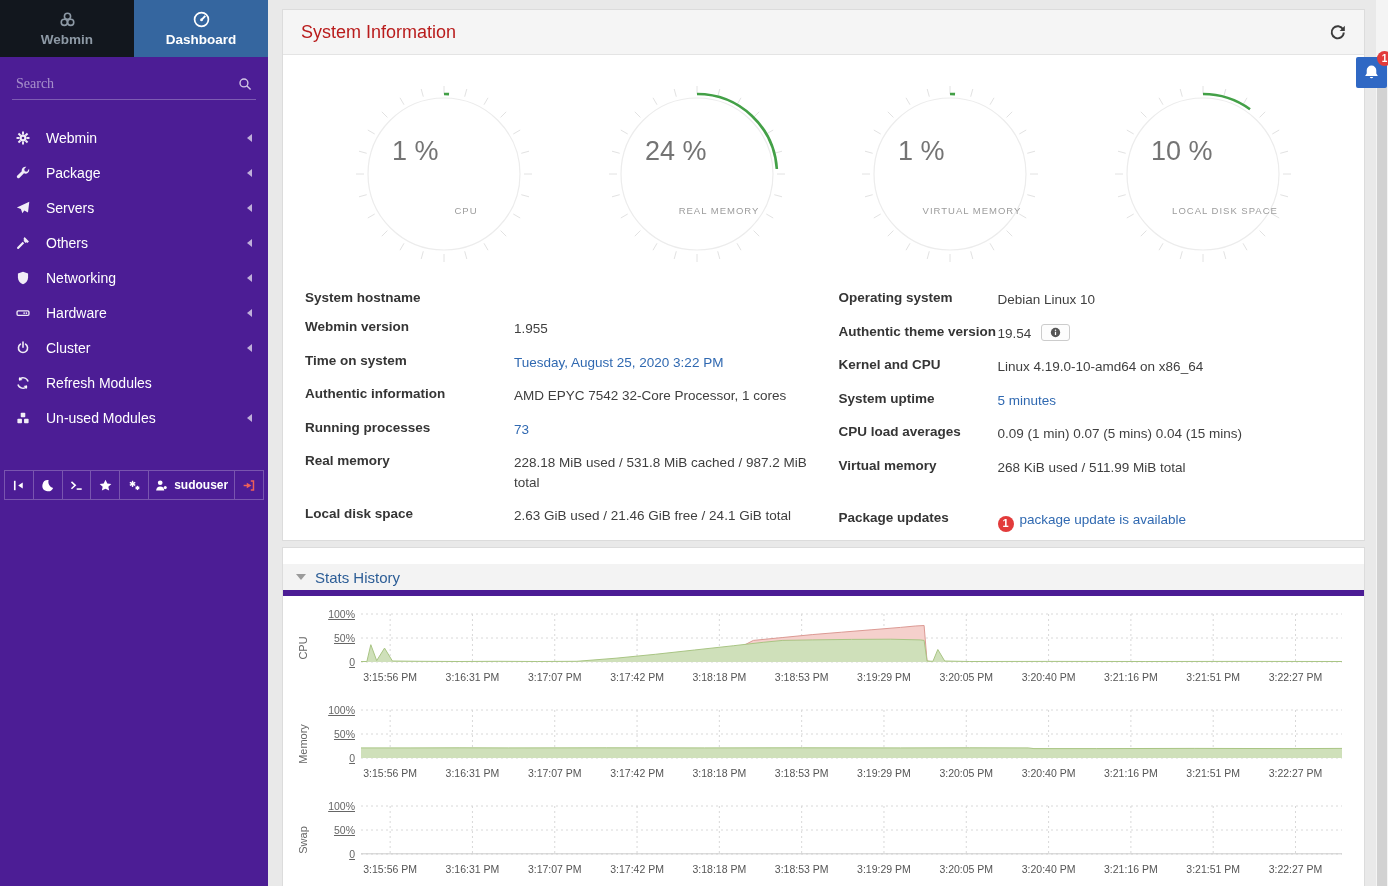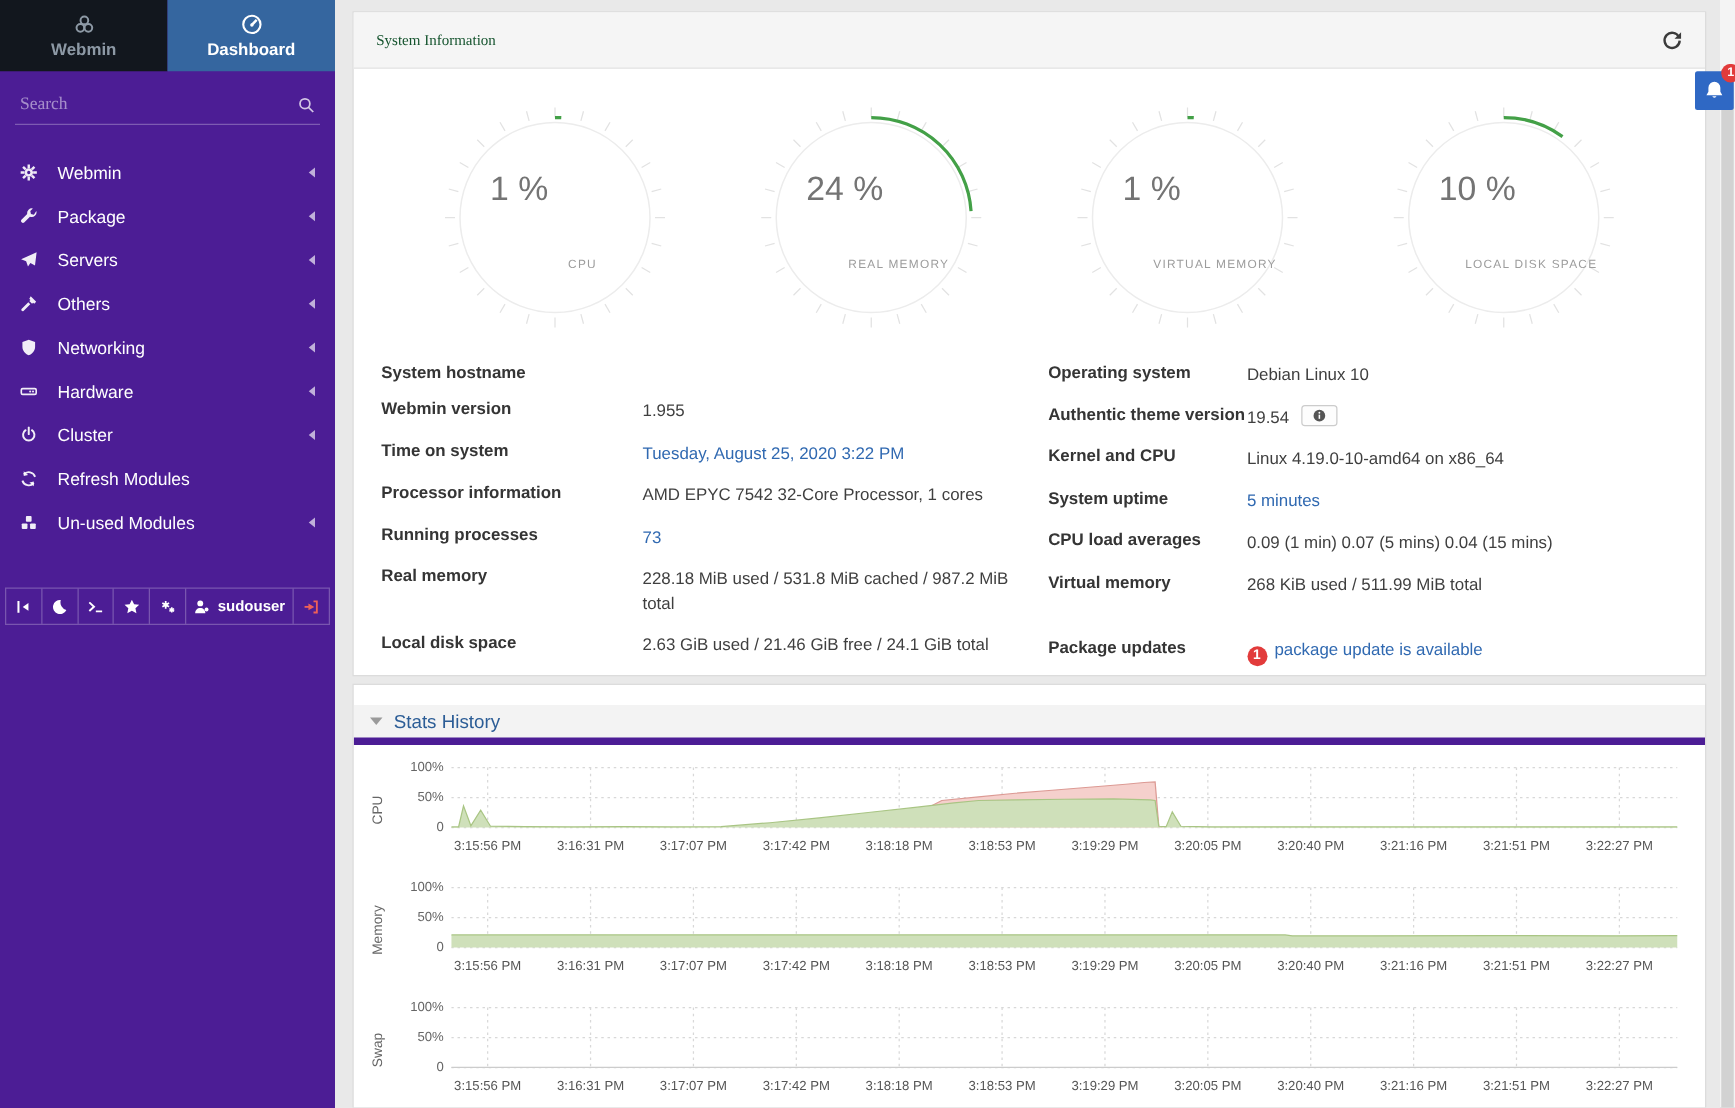--- a/index.html
+++ b/index.html
@@ -38,21 +38,21 @@
   .tb-btn .icon { font-size:13px; display:flex; }
   .tb-label { font-weight:700; font-size:12px; }
   .icon svg { width:1em; height:1em; display:block; }
 
   
   .content { margin-left:268px; height:886px; padding:10px 24px 0 15px; position:relative; }
   .panel { background:#fff; box-shadow:0 0 0 1px #dcdcdc; }
   .panel-sys { height:530px; }
   .panel-header { height:45px; background:#f5f5f5; border-bottom:1px solid #e4e4e4;
     display:flex; align-items:center; justify-content:space-between; padding:0 18px; }
-  .panel-title { font-size:12px; color:#14532d;font-family:Liberation Serif, serif; }
+  .panel-title { font-size:18px; color:#b91c1c; }
   .refresh-btn { background:none; border:none; color:#3b3b3b; font-size:17px;
     cursor:pointer; display:flex; }
 
   .gauges { display:flex; justify-content:space-around; padding:24px 34px 8px 34px; }
   .gauge { width:190px; height:190px; }
 
   .info-grid { display:grid; grid-template-columns:1fr 1fr; column-gap:30px;
     padding:6px 22px 0 22px; }
   .irow { display:grid; padding:7px 0; font-size:13.5px; color:#3f3f3f; align-items:start; }
   .col-left .irow { grid-template-columns:209px 1fr; }
@@ -73,21 +73,21 @@
     display:flex; align-items:center; padding:0 13px; gap:9px; cursor:pointer;margin-top:16px; }
   .caret-down { width:0; height:0; border-left:5px solid transparent;
     border-right:5px solid transparent; border-top:6px solid #9a9a9a; }
   .stats-title { color:#2c5d96; font-size:15px; font-weight:500; }
 
   .charts { padding:14px 0 0 10px; }
   .chart-row { display:flex; margin-bottom:20px; }
   .chart-ylab { width:20px; display:flex; align-items:center; justify-content:center; }
   .vlab { transform:rotate(-90deg); font-size:11px; color:#666; white-space:nowrap; }
   .chart-yaxis { width:48px; position:relative; height:58px; }
-  .chart-yaxis span { position:absolute; right:6px; font-size:10.5px; color:#666; }
+  .chart-yaxis span { position:absolute; right:6px; font-size:10.5px; color:#666;text-decoration:underline; }
   .chart-plot { flex:1; margin-right:22px; position:relative; height:76px; }
   .chart-plot svg { display:block; width:100%; height:58px; }
   .xlab { position:absolute; top:61px; transform:translateX(-50%);
     font-size:10.5px; color:#555; white-space:nowrap; }
 
   
   .scrollbar { position:fixed; right:0; top:0; width:12px; height:886px;
     background:#f4f4f4; z-index:8; }
   .scroll-thumb { position:absolute; left:1px; right:1px; top:56px; bottom:0;
     background:#d2d2d2; }
@@ -459,21 +459,21 @@
           </div>
           <div class="irow">
             <div class="ilabel">Webmin version</div>
             <div class="ival"><span class="">1.955</span></div>
           </div>
           <div class="irow">
             <div class="ilabel">Time on system</div>
             <div class="ival"><span class="link">Tuesday, August 25, 2020 3:22 PM</span></div>
           </div>
           <div class="irow">
-            <div class="ilabel">Processor information</div>
+            <div class="ilabel">Authentic information</div>
             <div class="ival"><span class="">AMD EPYC 7542 32-Core Processor, 1 cores</span></div>
           </div>
           <div class="irow">
             <div class="ilabel">Running processes</div>
             <div class="ival"><span class="link">73</span></div>
           </div>
           <div class="irow">
             <div class="ilabel">Real memory</div>
             <div class="ival"><span class="">228.18 MiB used / 531.8 MiB cached / 987.2 MiB total</span></div>
           </div>

